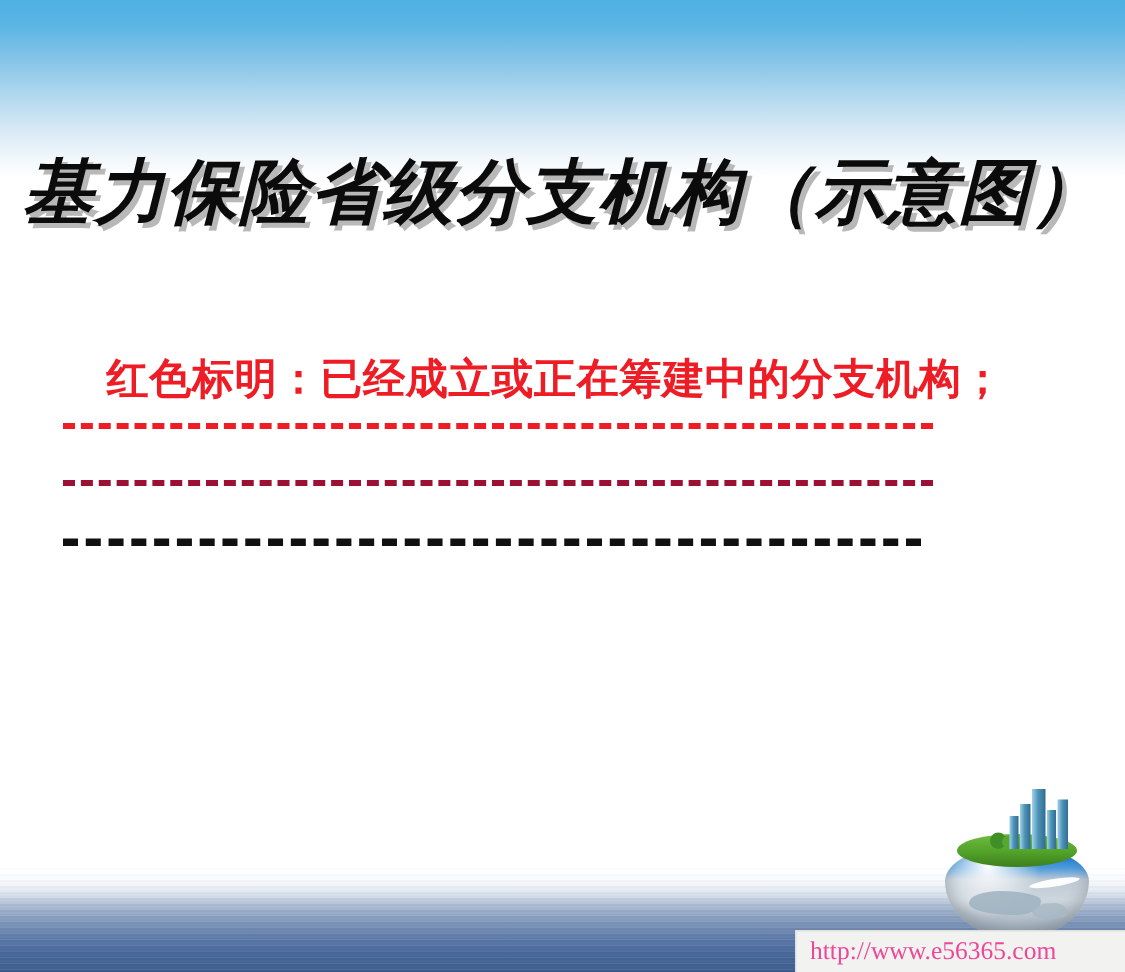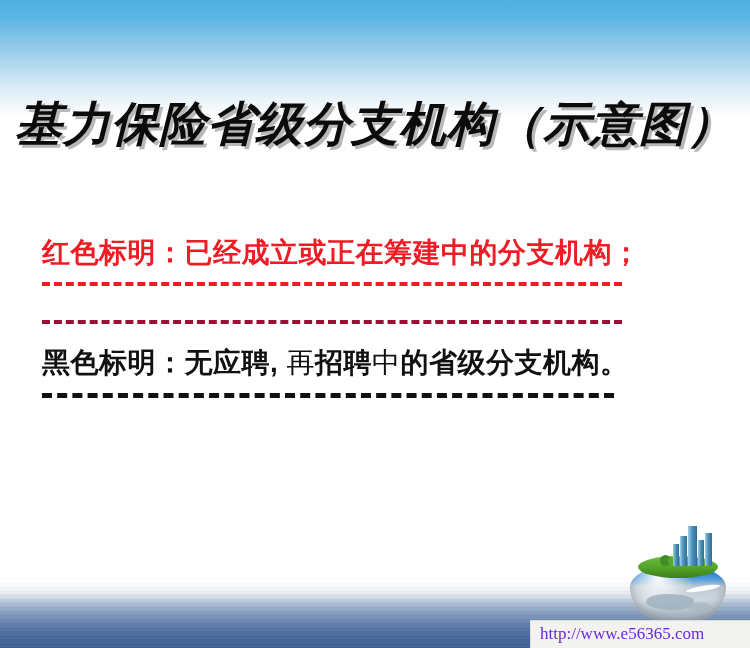--- a/index.html
+++ b/index.html
@@ -72,21 +72,21 @@
     pointer-events: none;
   }
 
   
   .title {
     position: absolute;
     left: 0;
     top: 98px;
     width: 750px;
     text-align: center;
-    font-family: Liberation Mono, monospace;
+    font-family: Liberation Sans, sans-serif;
     font-weight: bold;
     font-style: italic;
     font-size: 47px;
     line-height: 60px;
     letter-spacing: 1px;
     color: #0b0b0b;
     text-shadow: 3px 3px 0 #b8b8b8;
     white-space: nowrap;
   }
 
@@ -97,20 +97,21 @@
     top: 236px;
     width: 666px;
   }
   .legend-row {
     position: relative;
     font-weight: bold;
     font-size: 28px;
     line-height: 34px;
     white-space: nowrap;
     letter-spacing: 0.5px;
+    margin-left: 29px;
   }
   .row-red  { color: #ee1c25; }
   .row-purple { color: #9c1034; }
   .row-black  { color: #111111; }
 
   .legend-row .light {
     font-weight: normal;
   }
 
   .rule {
@@ -246,21 +247,21 @@
     border-top: 1px solid #dedede;
     border-left: 1px solid #dedede;
   }
   .watermark-text {
     position: absolute;
     left: 540px;
     top: 623px;
     font-family: "Liberation Serif", "DejaVu Serif", serif;
     font-size: 17px;
     line-height: 22px;
-    color: #6d28d9;
+    color: #ec4899;
     white-space: nowrap;
   }
 </style>
 </head>
 <body>
 
 <div id="slide">
 
   <div class="sky"></div>
 
@@ -272,23 +273,20 @@
       <span>红色标明：</span><span>已经成立或正在筹建中的分支机构；</span>
     </div>
     <div class="rule rule-red"></div>
 
     <div class="gap-a"></div>
 
     <div class="rule rule-purple"></div>
 
     <div class="gap-b"></div>
 
-    <div class="legend-row row-black">
-      <span>黑色标明：</span><span>无应聘, </span><span class="light">再</span><span>招聘</span><span class="light">中</span><span>的省级分支机构。</span>
-    </div>
     <div class="rule rule-black"></div>
 
   </div>
 
   <div class="water"></div>
   <div class="water-haze"></div>
 
   <div class="globe">
     <div class="globe-reflect"></div>
     <div class="globe-ball">

